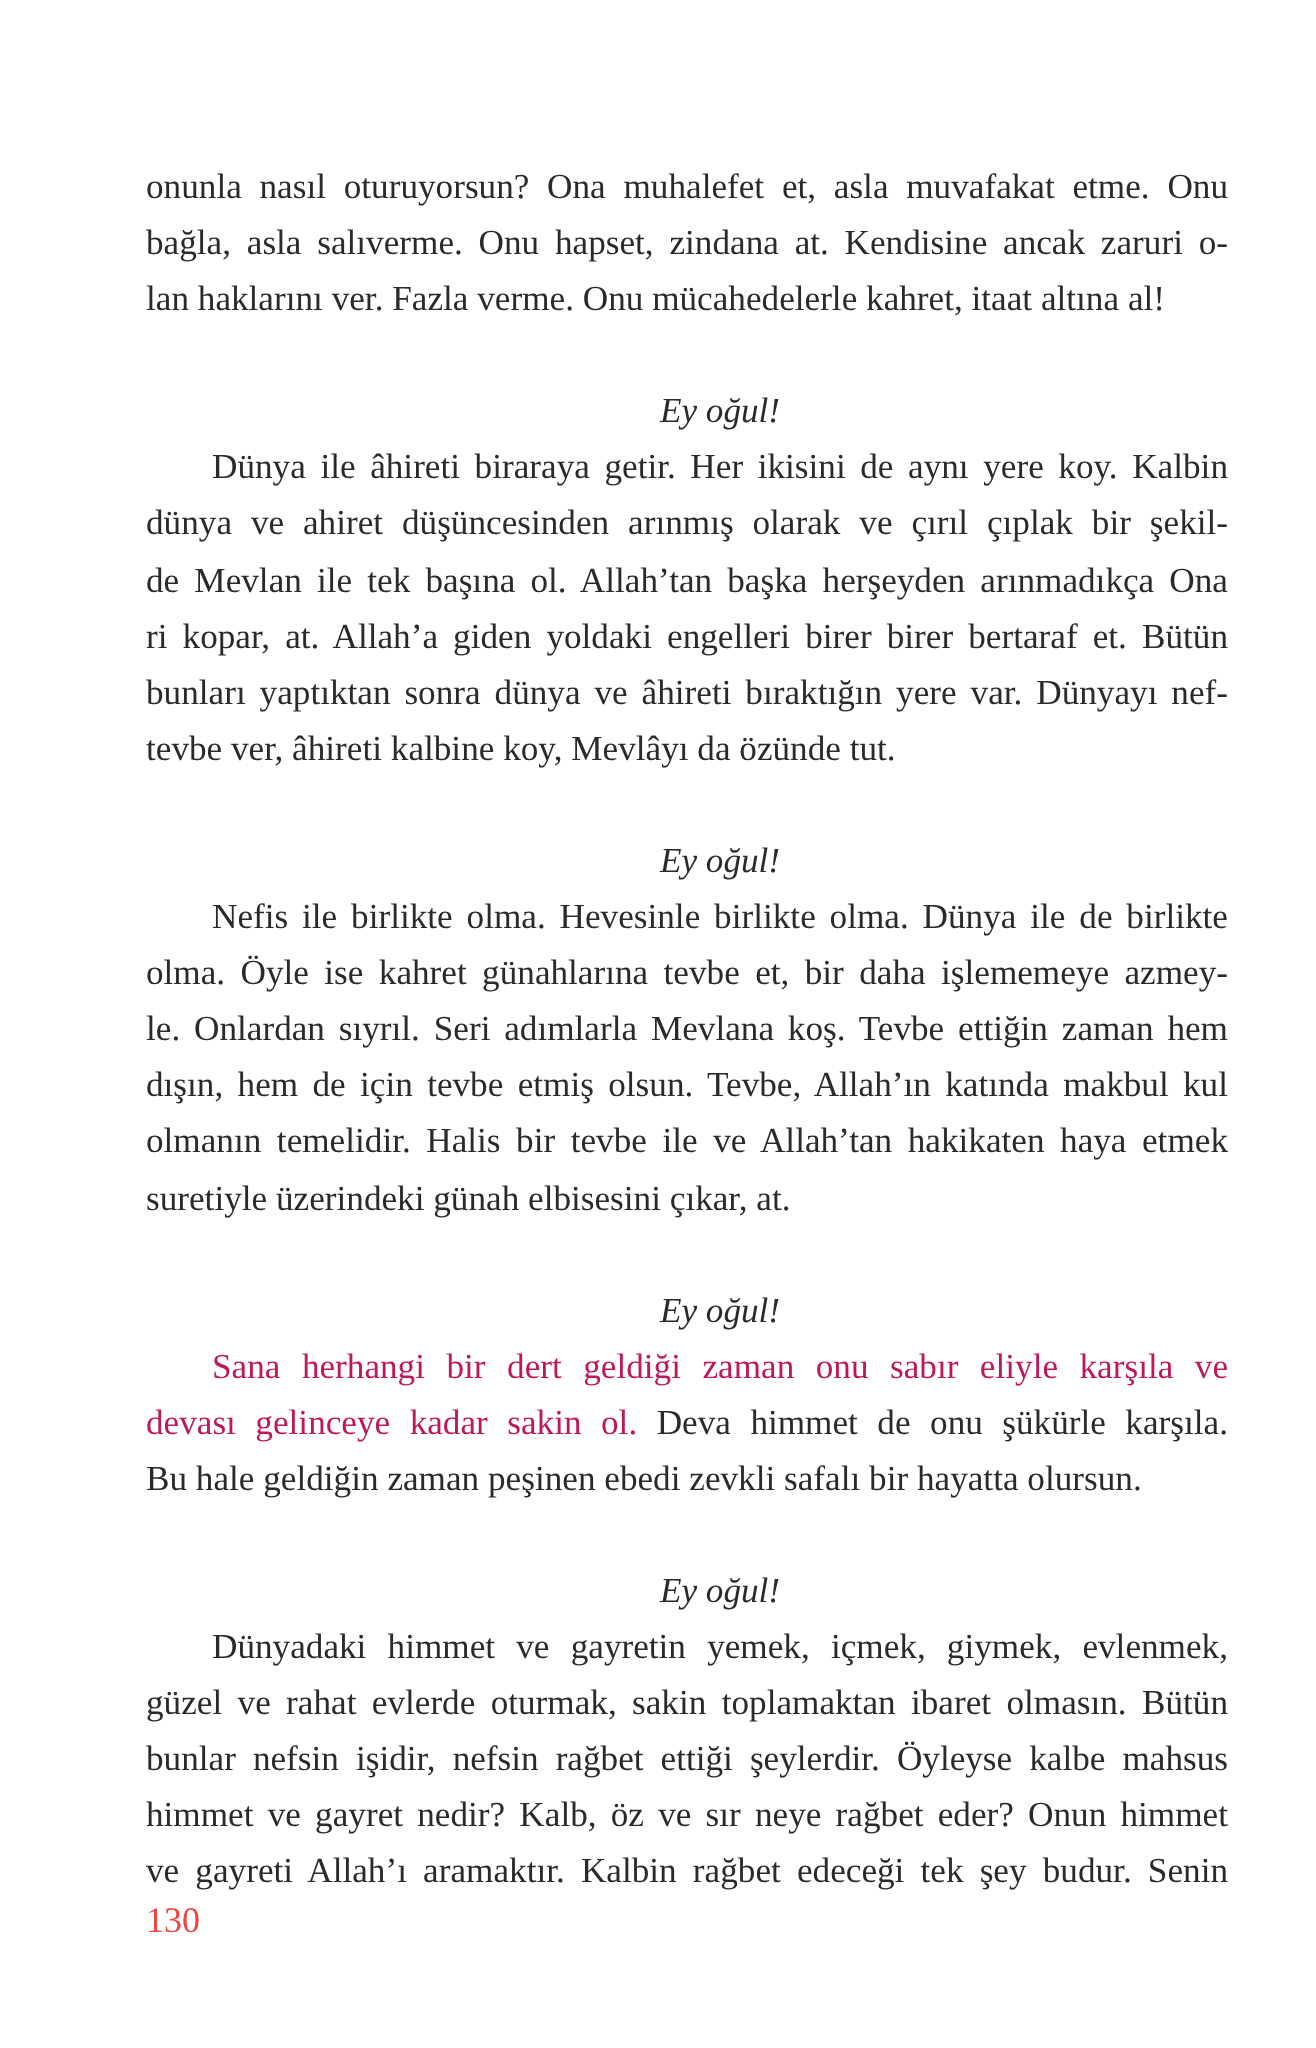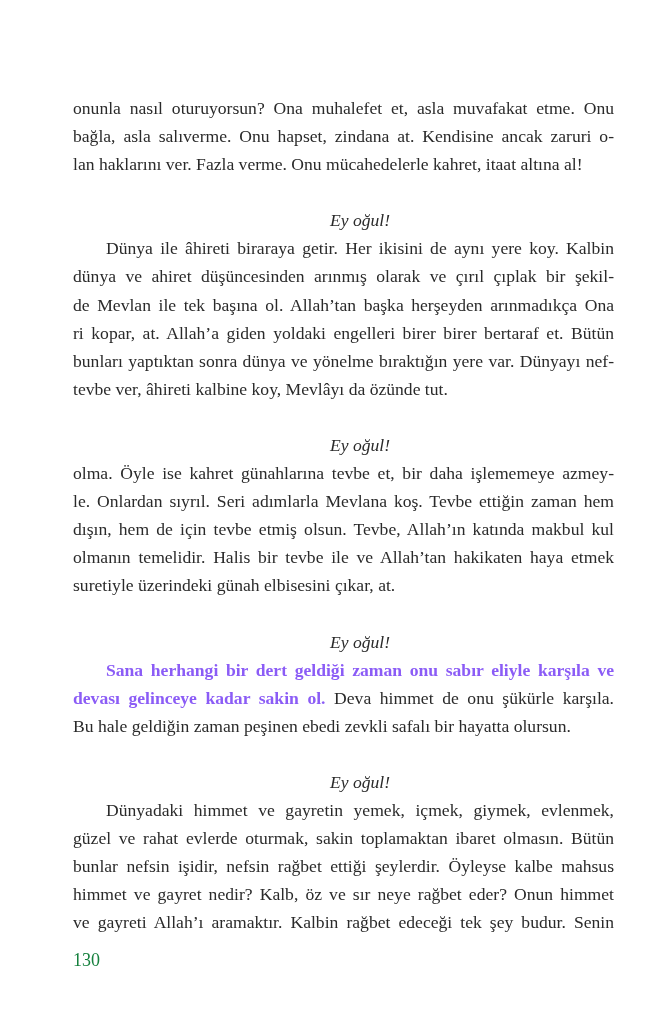--- a/index.html
+++ b/index.html
@@ -13,21 +13,20 @@
       position: relative;
       overflow: hidden;
       font-family: "Liberation Serif", "DejaVu Serif", serif;
       color: #2a2a2a;
     }
     .page {
       position: absolute;
       left: 73px;
       top: 79px;
       width: 541px;
-      margin-top: 15px;
     }
     .para {
       font-size: 17.6px;
       line-height: 28.1px;
       text-align: justify;
       margin: 0;
     }
     .heading {
       font-style: italic;
       font-size: 17.6px;
@@ -40,28 +39,28 @@
     .line {
       display: block;
       text-align: justify;
       text-align-last: justify;
       white-space: nowrap;
     }
     .line.last {
       text-align-last: left;
     }
     .line.first-indent { padding-left: 33px; }
-    b { font-weight: bold; color: #8b5cf6; }
+    b { font-weight: normal; color: #be185d; }
     .page-number {
       position: absolute;
       left: 73px;
       top: 948px;
       font-size: 18px;
       line-height: 24px;
-      color: #15803d;
+      color: #ef4444;
     }
   </style>
 </head>
 <body>
 
 <div class="page">
 
   <div class="para">
     <span class="line">onunla nasıl oturuyorsun? Ona muhalefet et, asla muvafakat etme. Onu</span>
     <span class="line">bağla, asla salıverme. Onu hapset, zindana at. Kendisine ancak zaruri o-</span>
@@ -69,28 +68,29 @@
   </div>
 
   <div class="gap"></div>
 
   <div class="heading">Ey oğul!</div>
   <div class="para">
     <span class="line first-indent">Dünya ile âhireti biraraya getir. Her ikisini de aynı yere koy. Kalbin</span>
     <span class="line">dünya ve ahiret düşüncesinden arınmış olarak ve çırıl çıplak bir şekil-</span>
     <span class="line">de Mevlan ile tek başına ol. Allah’tan başka herşeyden arınmadıkça Ona</span>
     <span class="line">ri kopar, at. Allah’a giden yoldaki engelleri birer birer bertaraf et. Bütün</span>
-    <span class="line">bunları yaptıktan sonra dünya ve yönelme bıraktığın yere var. Dünyayı nef-</span>
+    <span class="line">bunları yaptıktan sonra dünya ve âhireti bıraktığın yere var. Dünyayı nef-</span>
     <span class="line last">tevbe ver, âhireti kalbine koy, Mevlâyı da özünde tut.</span>
   </div>
 
   <div class="gap"></div>
 
   <div class="heading">Ey oğul!</div>
   <div class="para">
+    <span class="line first-indent">Nefis ile birlikte olma. Hevesinle birlikte olma. Dünya ile de birlikte</span>
     <span class="line">olma. Öyle ise kahret günahlarına tevbe et, bir daha işlememeye azmey-</span>
     <span class="line">le. Onlardan sıyrıl. Seri adımlarla Mevlana koş. Tevbe ettiğin zaman hem</span>
     <span class="line">dışın, hem de için tevbe etmiş olsun. Tevbe, Allah’ın katında makbul kul</span>
     <span class="line">olmanın temelidir. Halis bir tevbe ile ve Allah’tan hakikaten haya etmek</span>
     <span class="line last">suretiyle üzerindeki günah elbisesini çıkar, at.</span>
   </div>
 
   <div class="gap"></div>
 
   <div class="heading">Ey oğul!</div>

